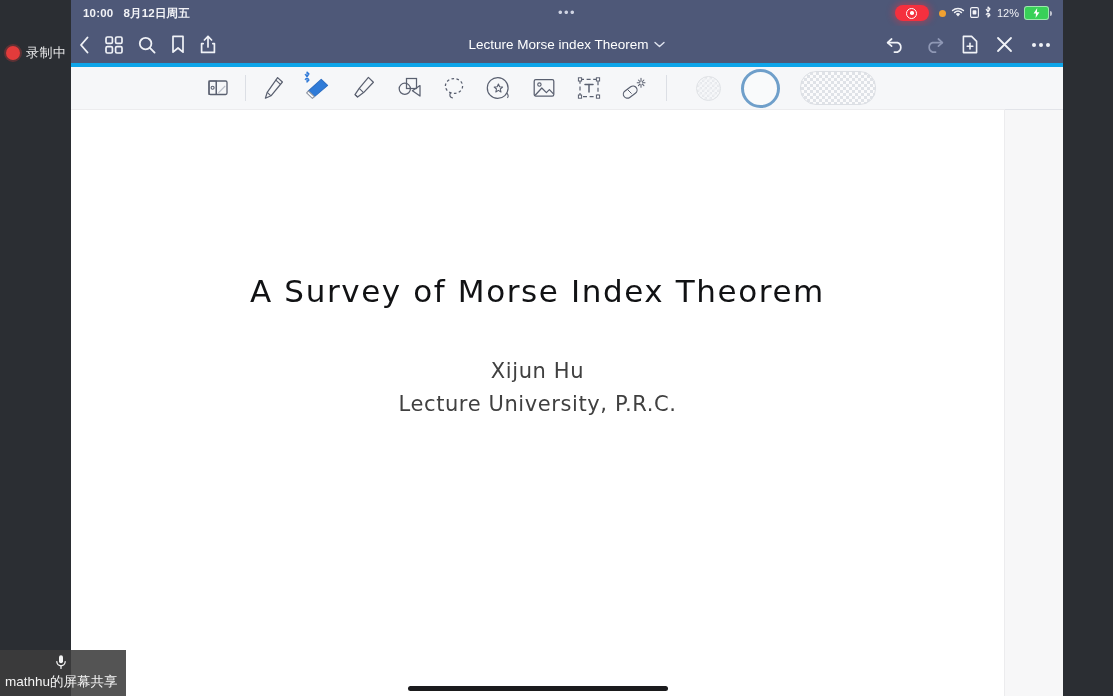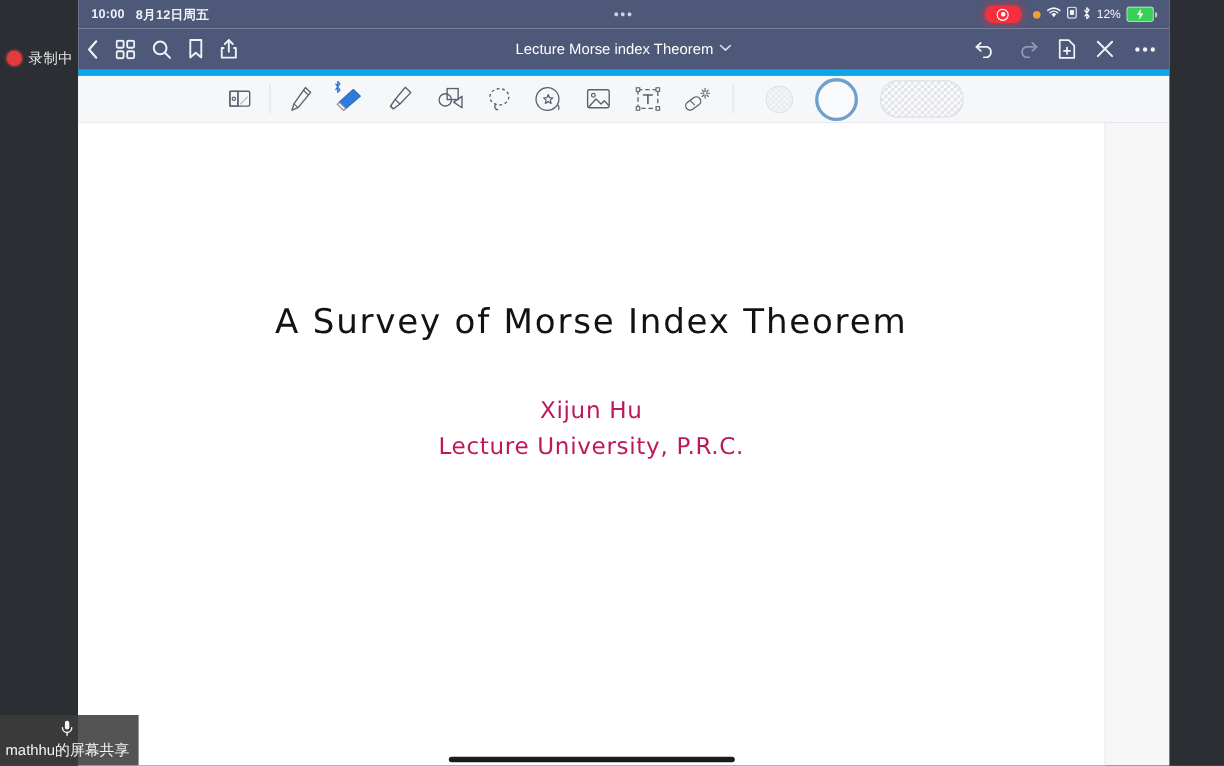--- a/index.html
+++ b/index.html
@@ -79,21 +79,21 @@
     content: ""; position: absolute; right: -3.5px; top: 3.5px;
     width: 2px; height: 5px; border-radius: 0 2px 2px 0; background: rgba(255,255,255,.65);
   }
   .batt svg { display: block; }
   
   #navbar {
     height: 37px; background: #4e5878;
     display: flex; align-items: center;
     padding: 0 12px 0 8px;
     position: relative;
-    border-bottom: 6px solid #0ea5e9;
+    border-bottom: 4px solid #0ea5e9;
   }
   #nav-left { display: flex; align-items: center; gap: 15px; }
   #nav-right { margin-left: auto; display: flex; align-items: center; gap: 18px; }
   .navicon { color: #f0f2f7; display: flex; align-items: center; justify-content: center; }
   .navicon.dim { color: #8f98b5; }
   #nav-title {
     position: absolute; left: 0; right: 0; top: 0; bottom: 0;
     display: flex; align-items: center; justify-content: center;
     gap: 6px; color: #ffffff; font-size: 13.5px; pointer-events: none;
   }
@@ -157,21 +157,21 @@
   .slide-title {
     position: absolute; left: 0; right: 0; top: 163px;
     text-align: center;
     font-size: 31px; color: #111214;
     letter-spacing: 1.6px;
     font-family: "DejaVu Sans", sans-serif;
   }
   .slide-lines {
     position: absolute; left: 0; right: 0; top: 245px;
     text-align: center;
-    font-size: 21px; color: #be185d; line-height: 33px;
+    font-size: 21px; color: #404040; line-height: 33px;
     letter-spacing: .6px;
     font-family: "DejaVu Sans", sans-serif;
   }
   
   #home-indicator {
     position: absolute; left: 50%; transform: translateX(-50%);
     bottom: 8px; width: 260px; height: 5px; border-radius: 3px;
     background: #1b1b1d;
   }
   

